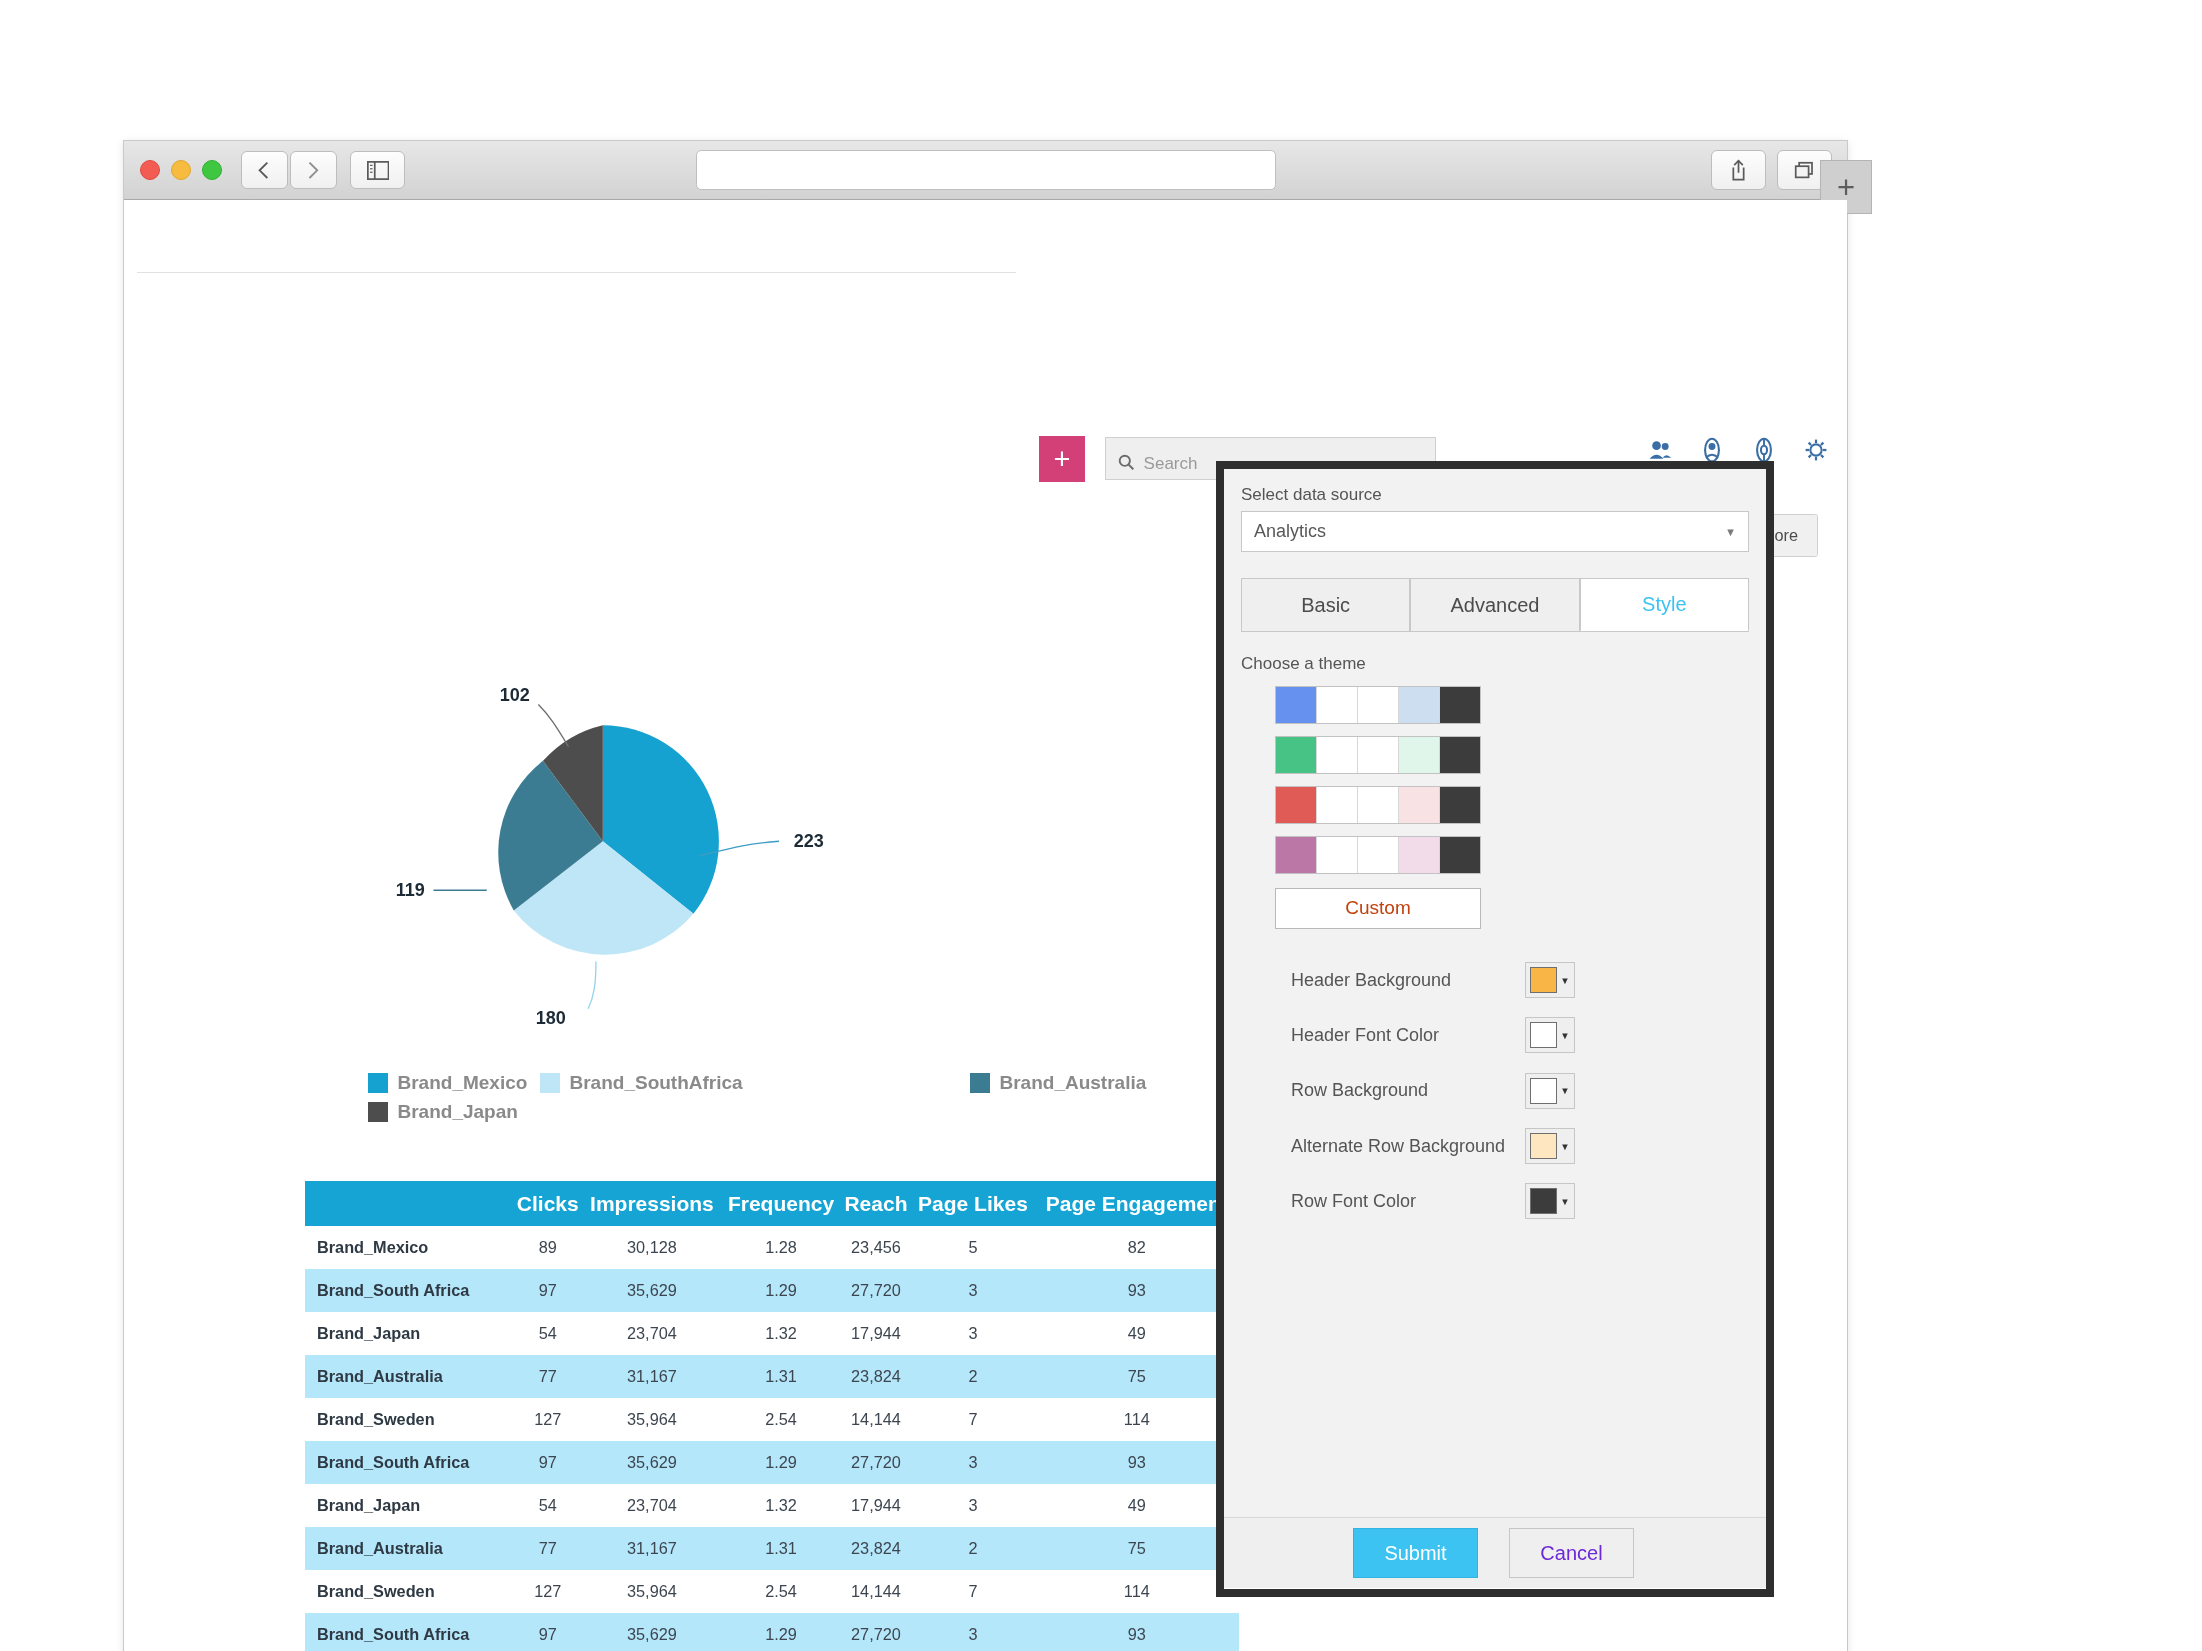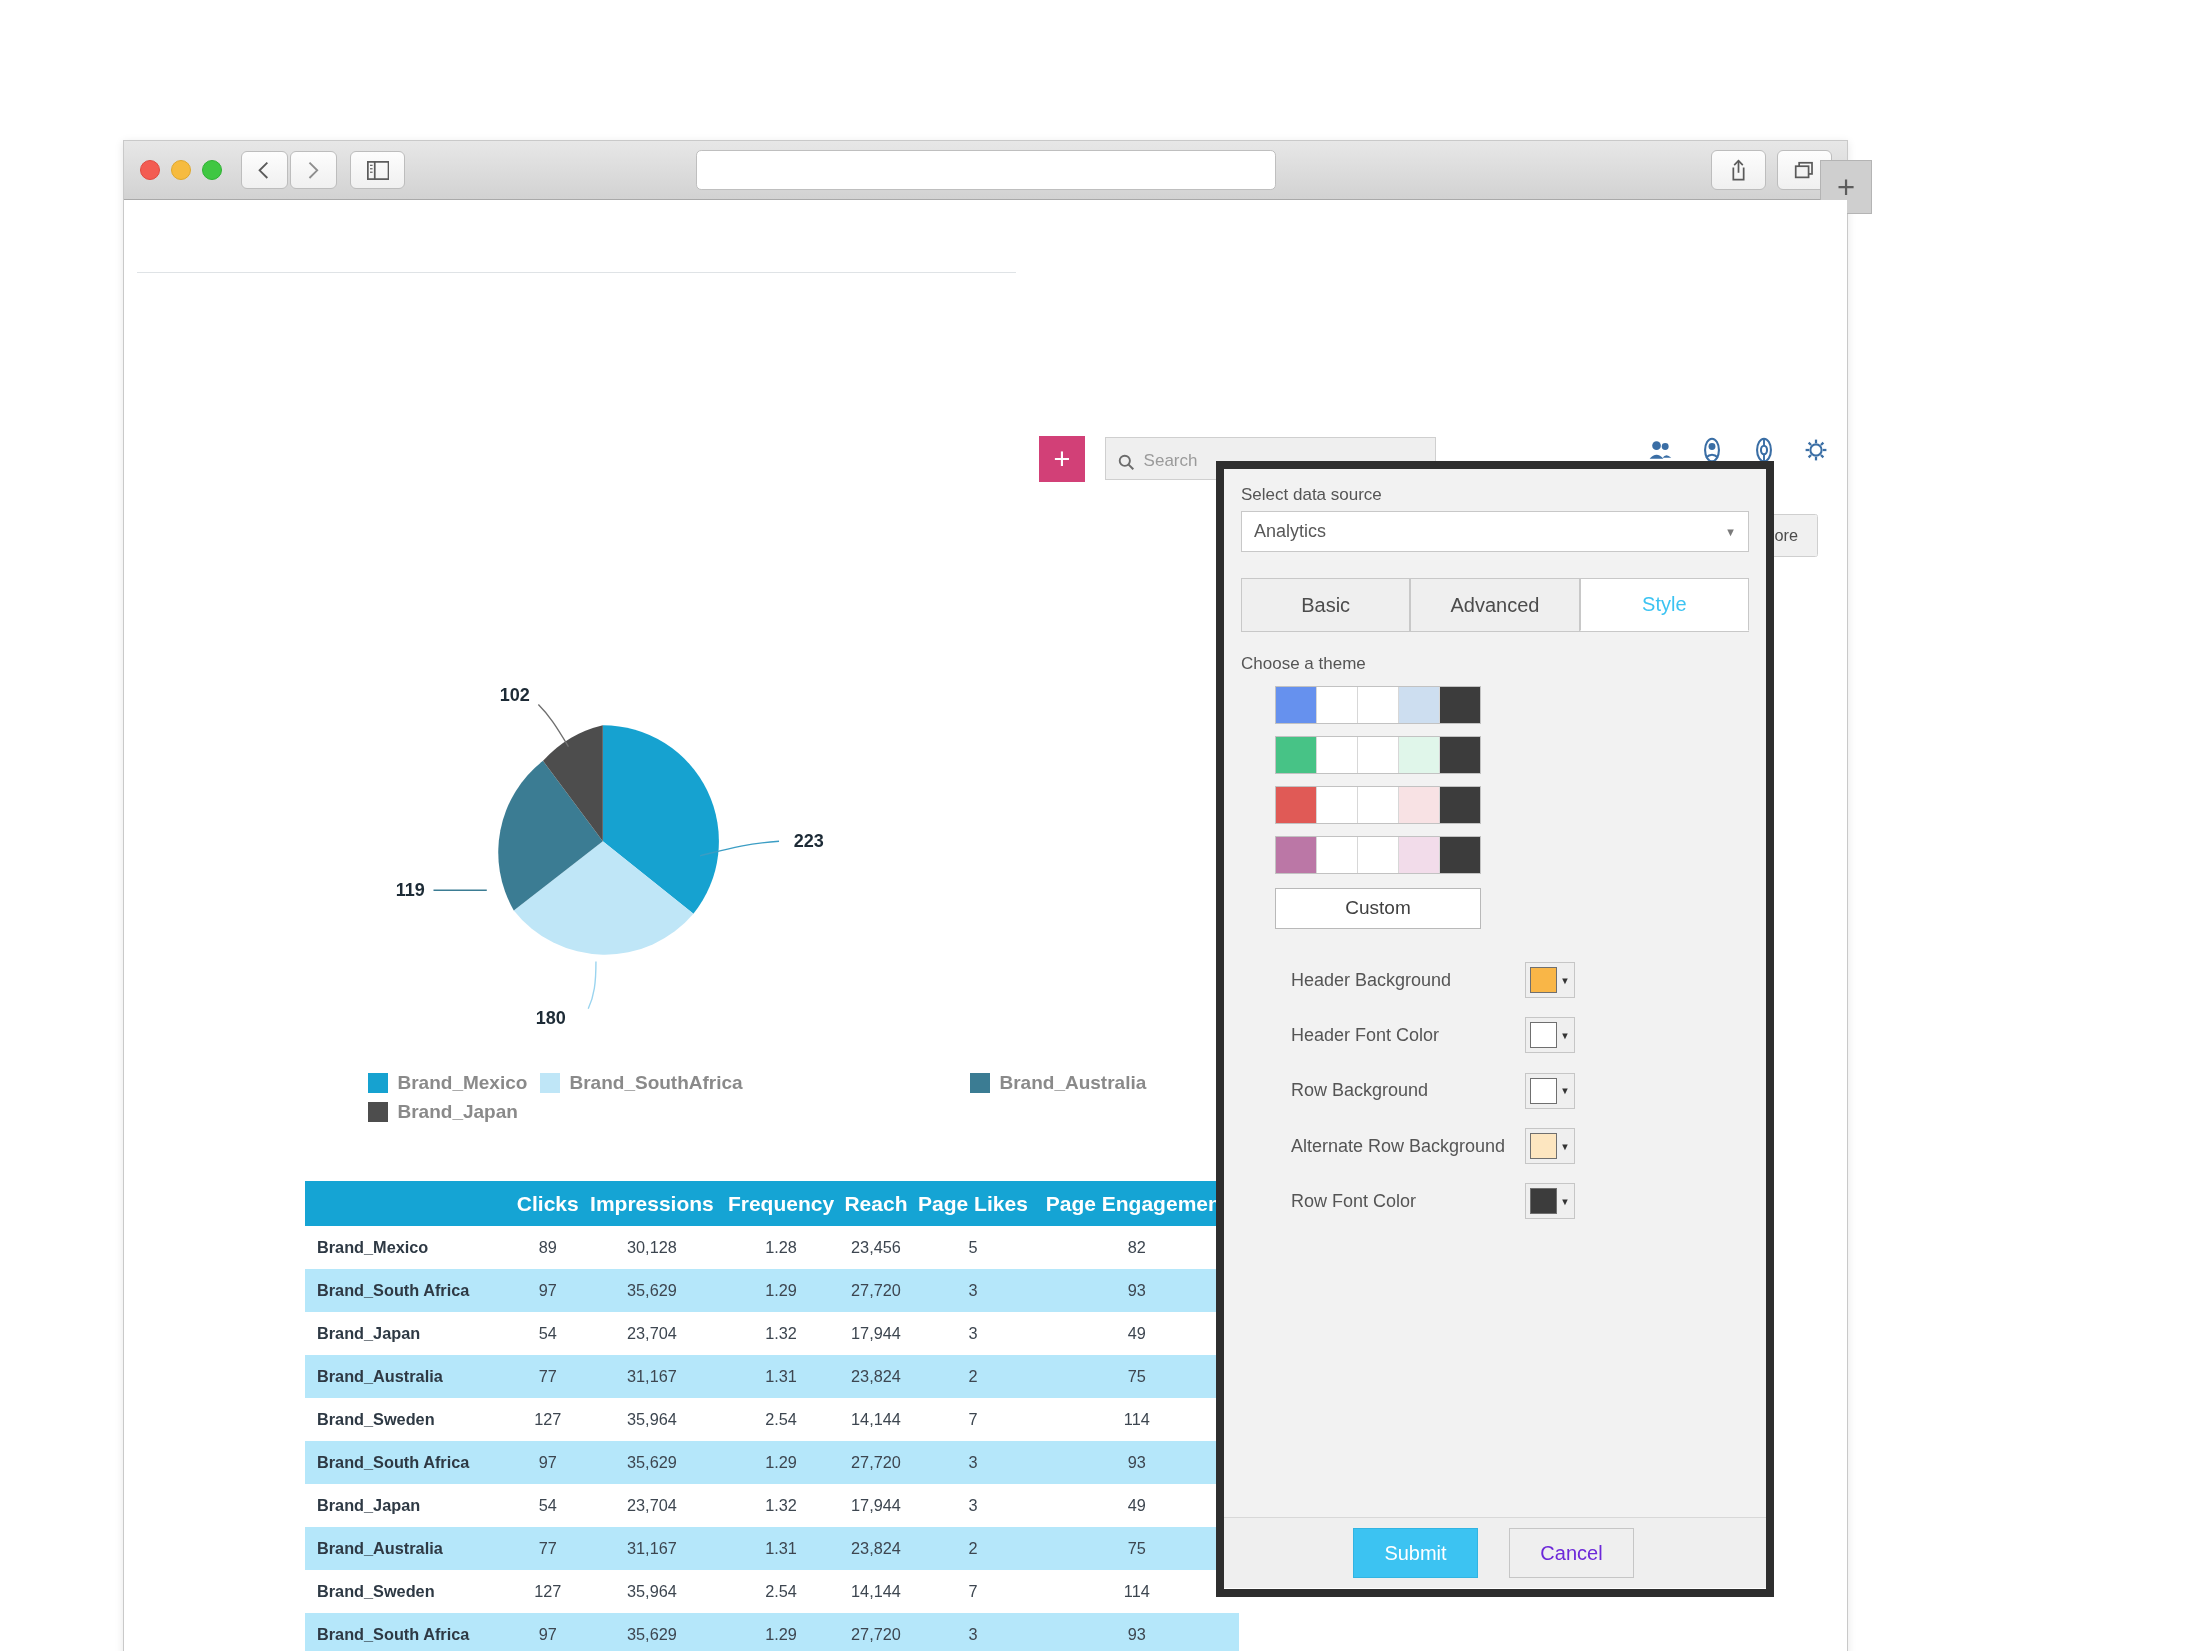--- a/index.html
+++ b/index.html
@@ -71,21 +71,21 @@
     position:absolute;left:13px;top:72px;width:879px;height:0.9px;background:#dfe3e6;
   }
   .plus-tile{
     position:absolute;left:915px;top:236px;width:46px;height:46px;
     background:#d24077;display:flex;align-items:center;justify-content:center;
   }
   .plus-tile .glyph{color:#fff;font-size:29px;line-height:1;font-weight:300;}
   .search-box{
     position:absolute;left:981px;top:237px;width:331px;height:43px;
     background:#efefef;border:0.9px solid #cfcfcf;
-    display:flex;align-items:flex-end;padding:8px 12px;box-sizing:border-box;gap:8.6px;
+    display:flex;align-items:flex-start;padding:16px 12px;box-sizing:border-box;gap:8.6px;
   }
   .search-box .ph{color:#9a9a9a;font-size:17px;}
   .icon-row{
     position:absolute;left:1523px;top:237px;display:flex;gap:26px;align-items:center;
   }
   .icon-row .ui-ico{width:26px;height:26px;display:block;}
   .action-bar{
     position:absolute;right:29px;top:314px;display:flex;
     border:0.9px solid #cfcfcf;border-radius:2.6px;overflow:hidden;
   }
@@ -141,21 +141,21 @@
     font-size:20px;color:#4c4c4c;background:#efefef;border:0.9px solid #c8c8c8;
     border-bottom:none;box-sizing:border-box;margin-bottom:-0.9px;
   }
   .tab.active{background:#fff;color:#3cc3f2;border-bottom:0.9px solid #fff;text-align:right;}
   .sect-label{font-size:17px;color:#555;margin-top:22.4px;margin-bottom:12px;}
   .theme-row{display:flex;margin:0 0 12px 34px;width:206px;height:38px;border:0.9px solid #c2c2c2;box-sizing:border-box;}
   .theme-sw{flex:1;display:block;border-right:0.9px solid #d7d7d7;}
   .theme-sw:last-child{border-right:none;}
   .custom-btn{
     margin:13.8px 0 0 34px;width:206px;height:41px;background:#fff;border:0.9px solid #b9b9b9;
-    display:flex;align-items:center;justify-content:center;font-size:19px;color:#404040;
+    display:flex;align-items:center;justify-content:center;font-size:19px;color:#c2410c;
     box-sizing:border-box;
   }
   .opt-list{margin-top:29px;}
   .opt-row{display:flex;align-items:center;height:45px;margin-bottom:10.3px;}
   .opt-name{font-size:18px;color:#555;width:284px;padding-left:50px;box-sizing:border-box;}
   .picker{
     width:50px;height:36px;background:#efefef;border:0.9px solid #c6c6c6;
     display:flex;align-items:center;gap:3.4px;padding:0 4.3px;box-sizing:border-box;
   }
   .picker .chip{width:27.5px;height:24px;border:0.9px solid #6f6f6f;display:block;}

